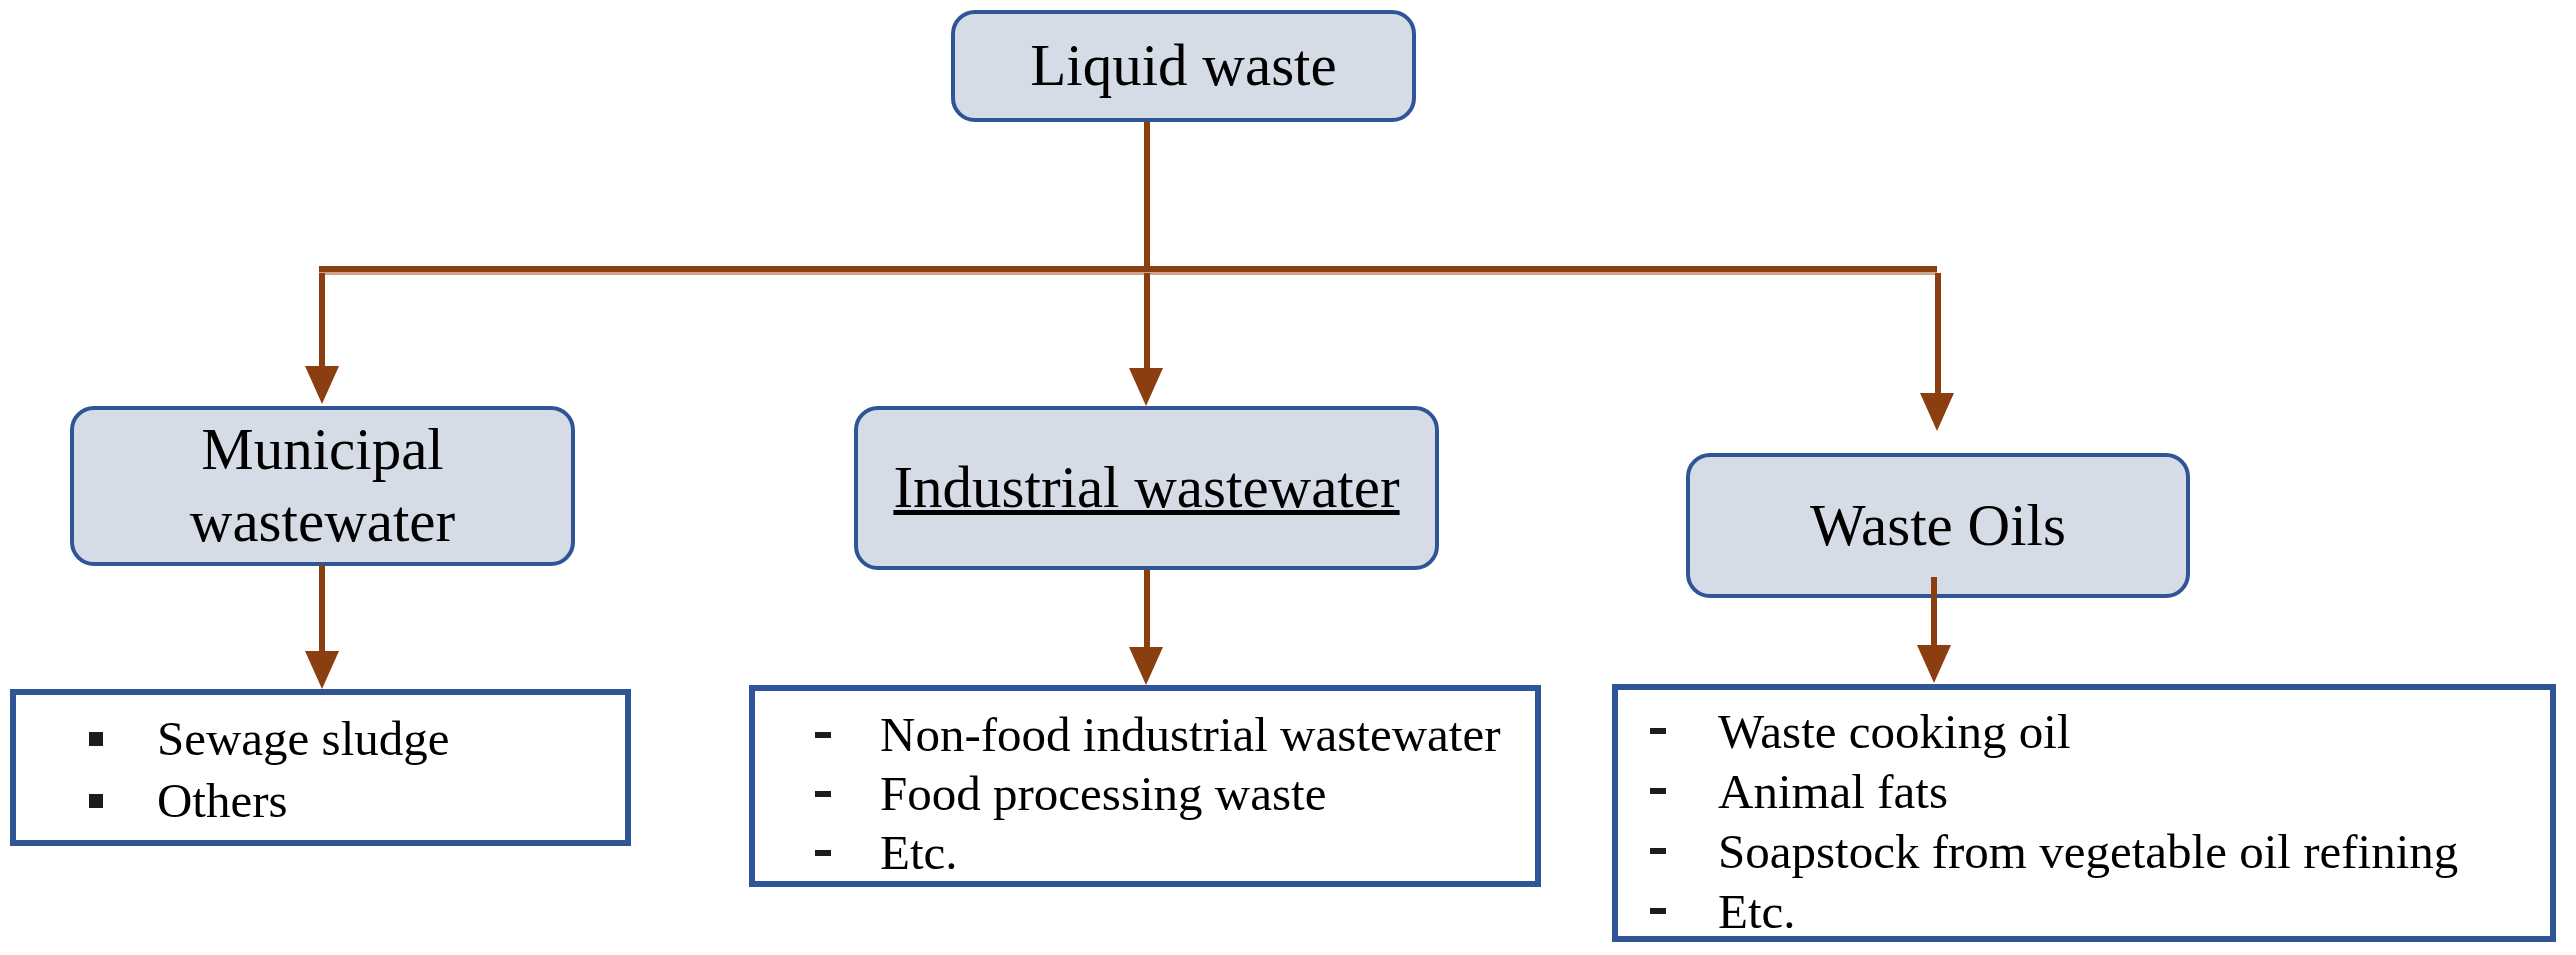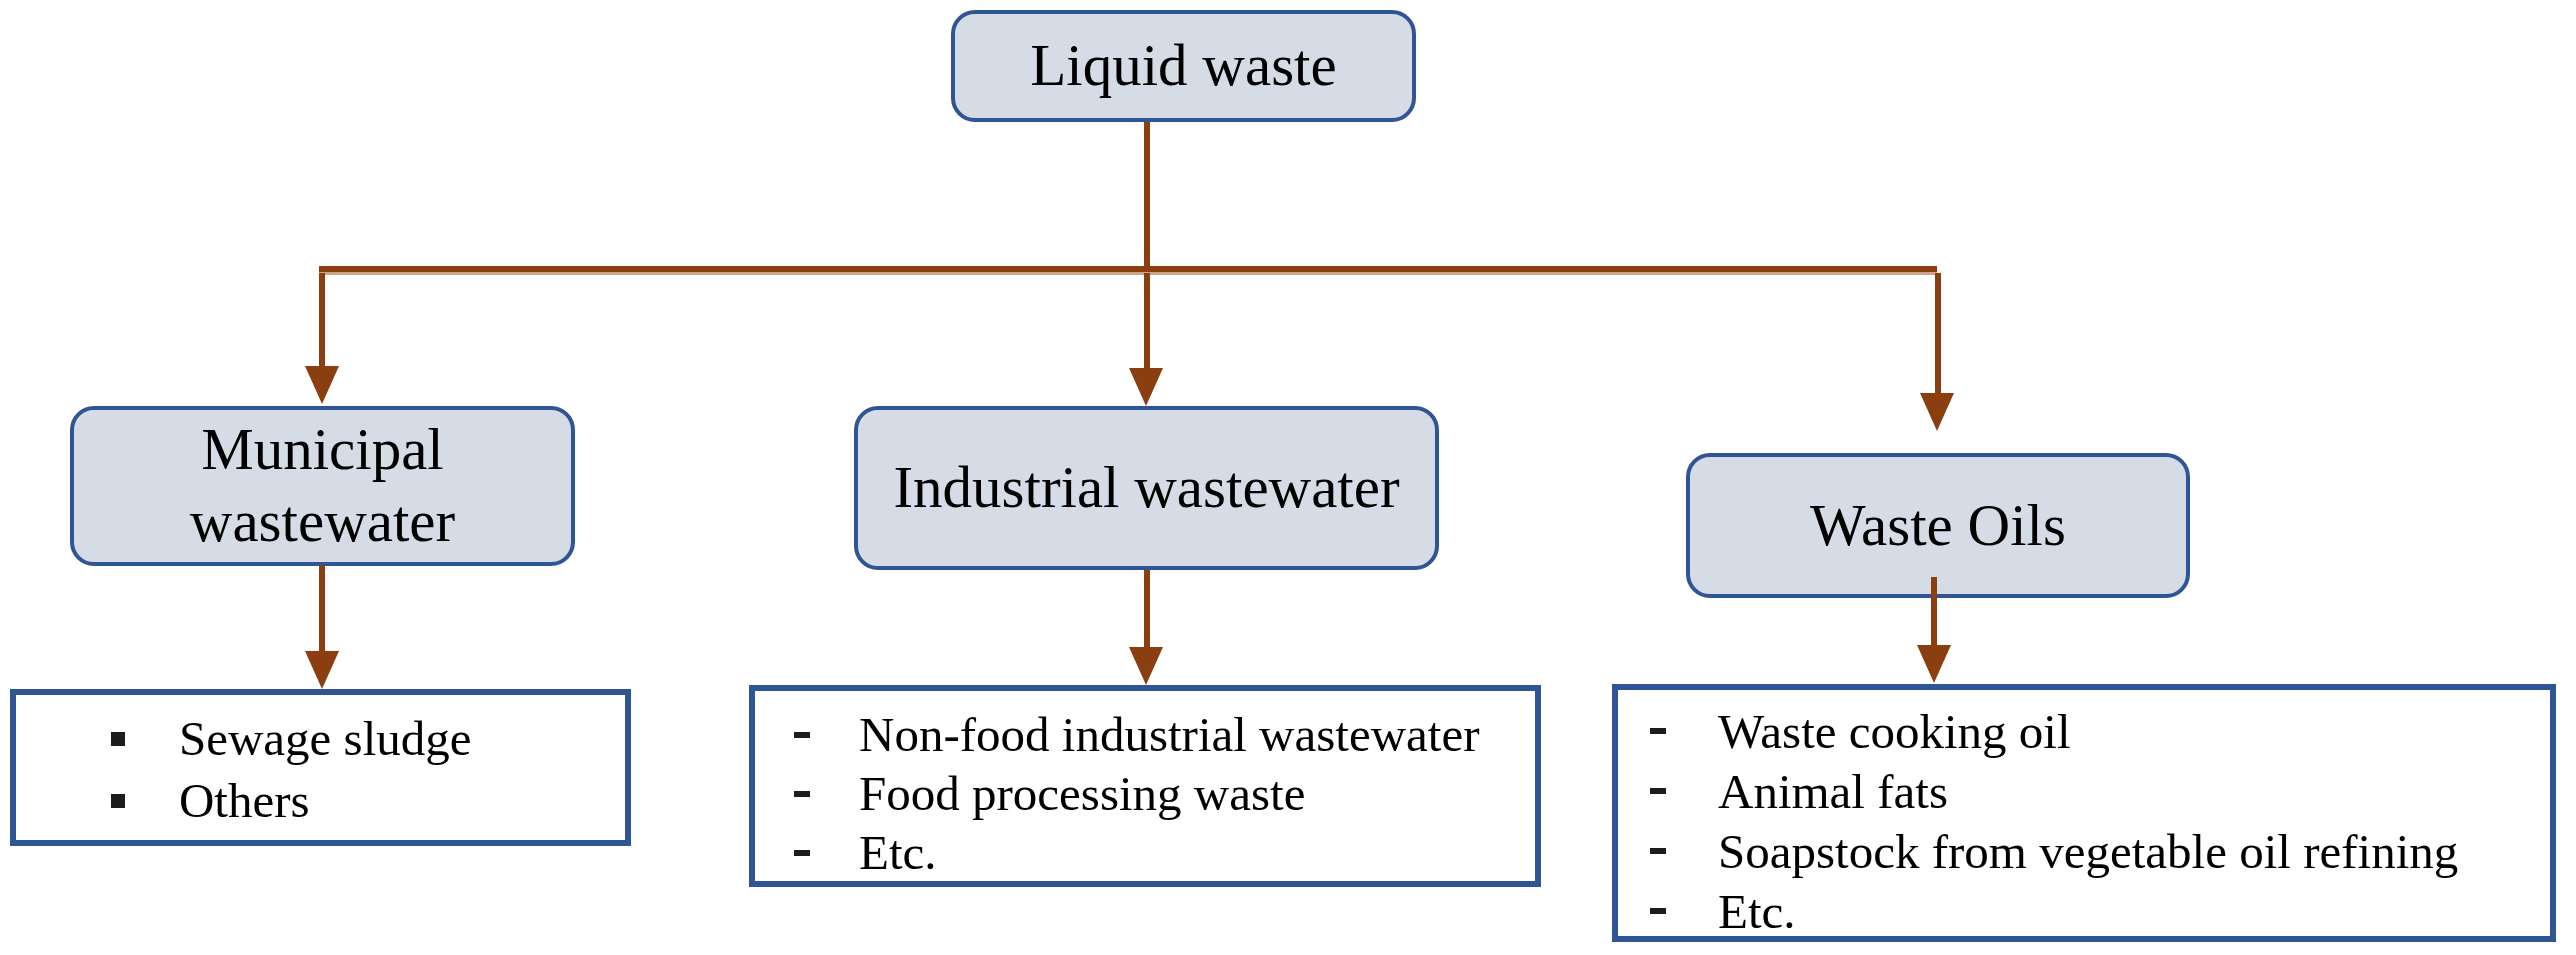--- a/index.html
+++ b/index.html
@@ -19,38 +19,38 @@
     border:4.8px solid #2f5597;
     border-radius:24px;
     display:flex;align-items:center;justify-content:center;
     text-align:center;
     font-size:59px;line-height:1.22;
     box-sizing:border-box;
     padding:0 24px;
   }
   .node--root     {left:915px; top:9.6px;  width:465px; height:112px;margin-left:36px;}
   .node--municipal{left:70px;   top:406px; width:505px; height:160px;}
-  .node--industrial{left:854px;top:406px; width:585px; height:164px;}
+  .node--industrial{left:854px;top:406px; width:585px; height:164px;text-decoration:underline;}
   .node--wasteoils{left:1686px; top:433px; width:504px; height:145px;margin-top:20px;}
 
   
   .listbox{
     position:absolute;
     background:#ffffff;
     border:6.4px solid #2f5597;
     box-sizing:border-box;
     font-size:49px;
   }
   .listbox--municipal{left:9.6px;   top:689px; width:621px;  height:157px; padding-top:12.8px;}
   .listbox--industrial{left:749px; top:685px; width:792px;  height:202px; padding-top:14.4px;}
   .listbox--wasteoils{left:1612px; top:684px; width:944px; height:258px; padding-top:11.2px;}
 
   .li{display:flex;align-items:center;box-sizing:border-box;}
-  .listbox--municipal  .li{height:62px; padding-left:95px;}
-  .listbox--industrial .li{height:59px; padding-left:39px;}
+  .listbox--municipal  .li{height:62px; padding-left:73px;}
+  .listbox--industrial .li{height:59px; padding-left:60px;}
   .listbox--wasteoils  .li{height:60px; padding-left:32px;}
 
   .bullet{flex:0 0 auto;display:inline-block;background:#1c1c1c;}
   .bullet--square{width:14.4px;height:14.4px;margin-right:54px;}
   .listbox--industrial .bullet--dash{width:16px;height:6.4px;margin-right:49px;}
   .listbox--wasteoils  .bullet--dash{width:16px;height:6.4px;margin-right:52px;}
 
   
   .vline{position:absolute;width:5.6px;background:#8b3e0f;}
   .hline{position:absolute;height:8.8px;

